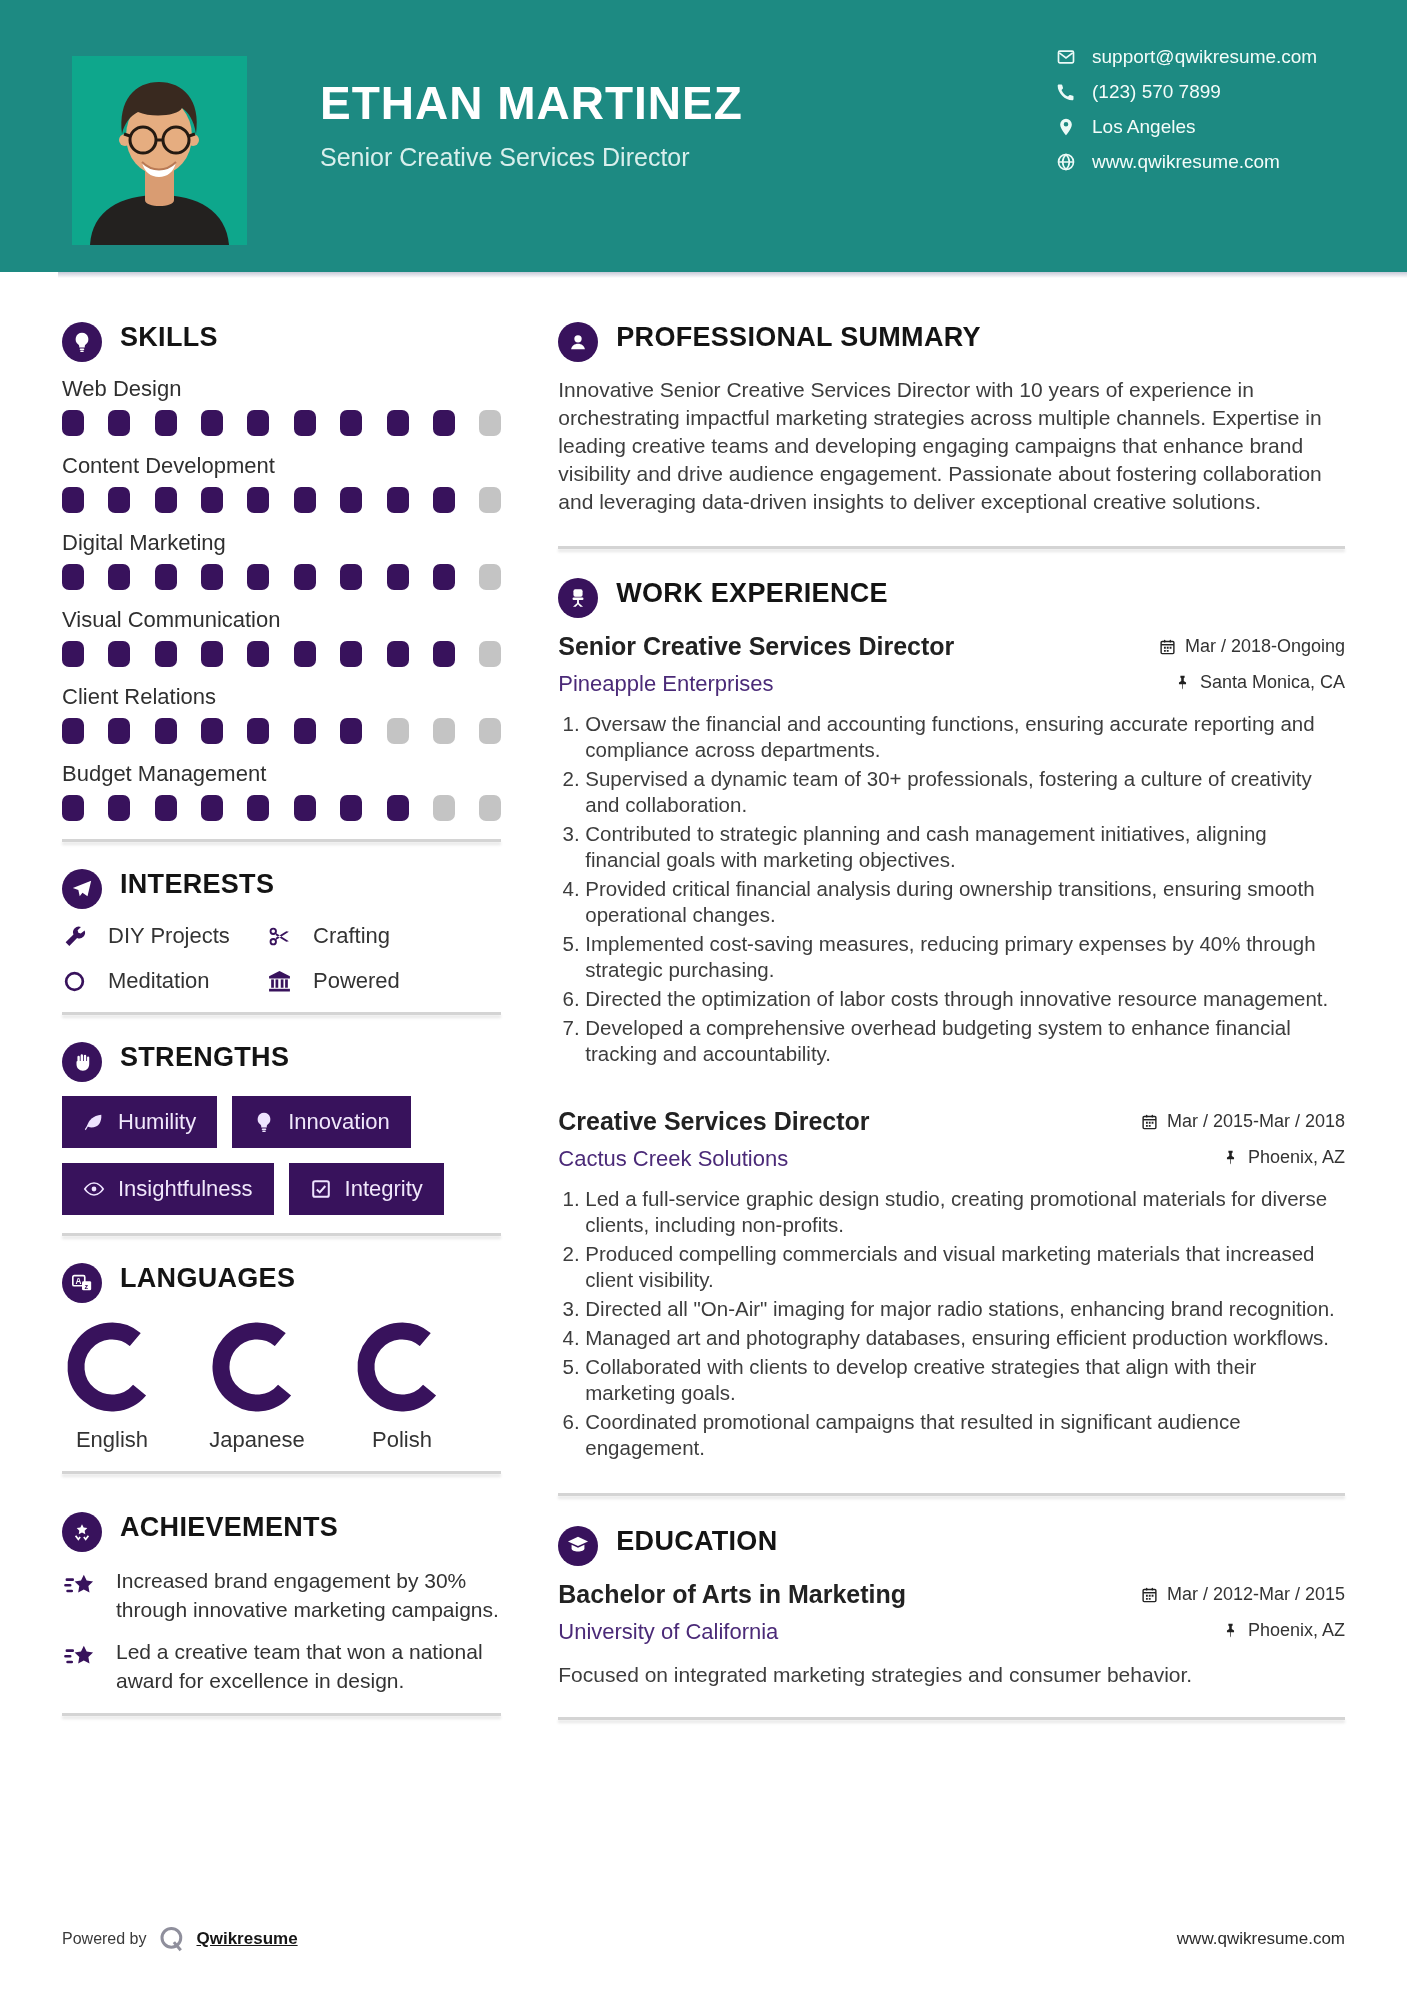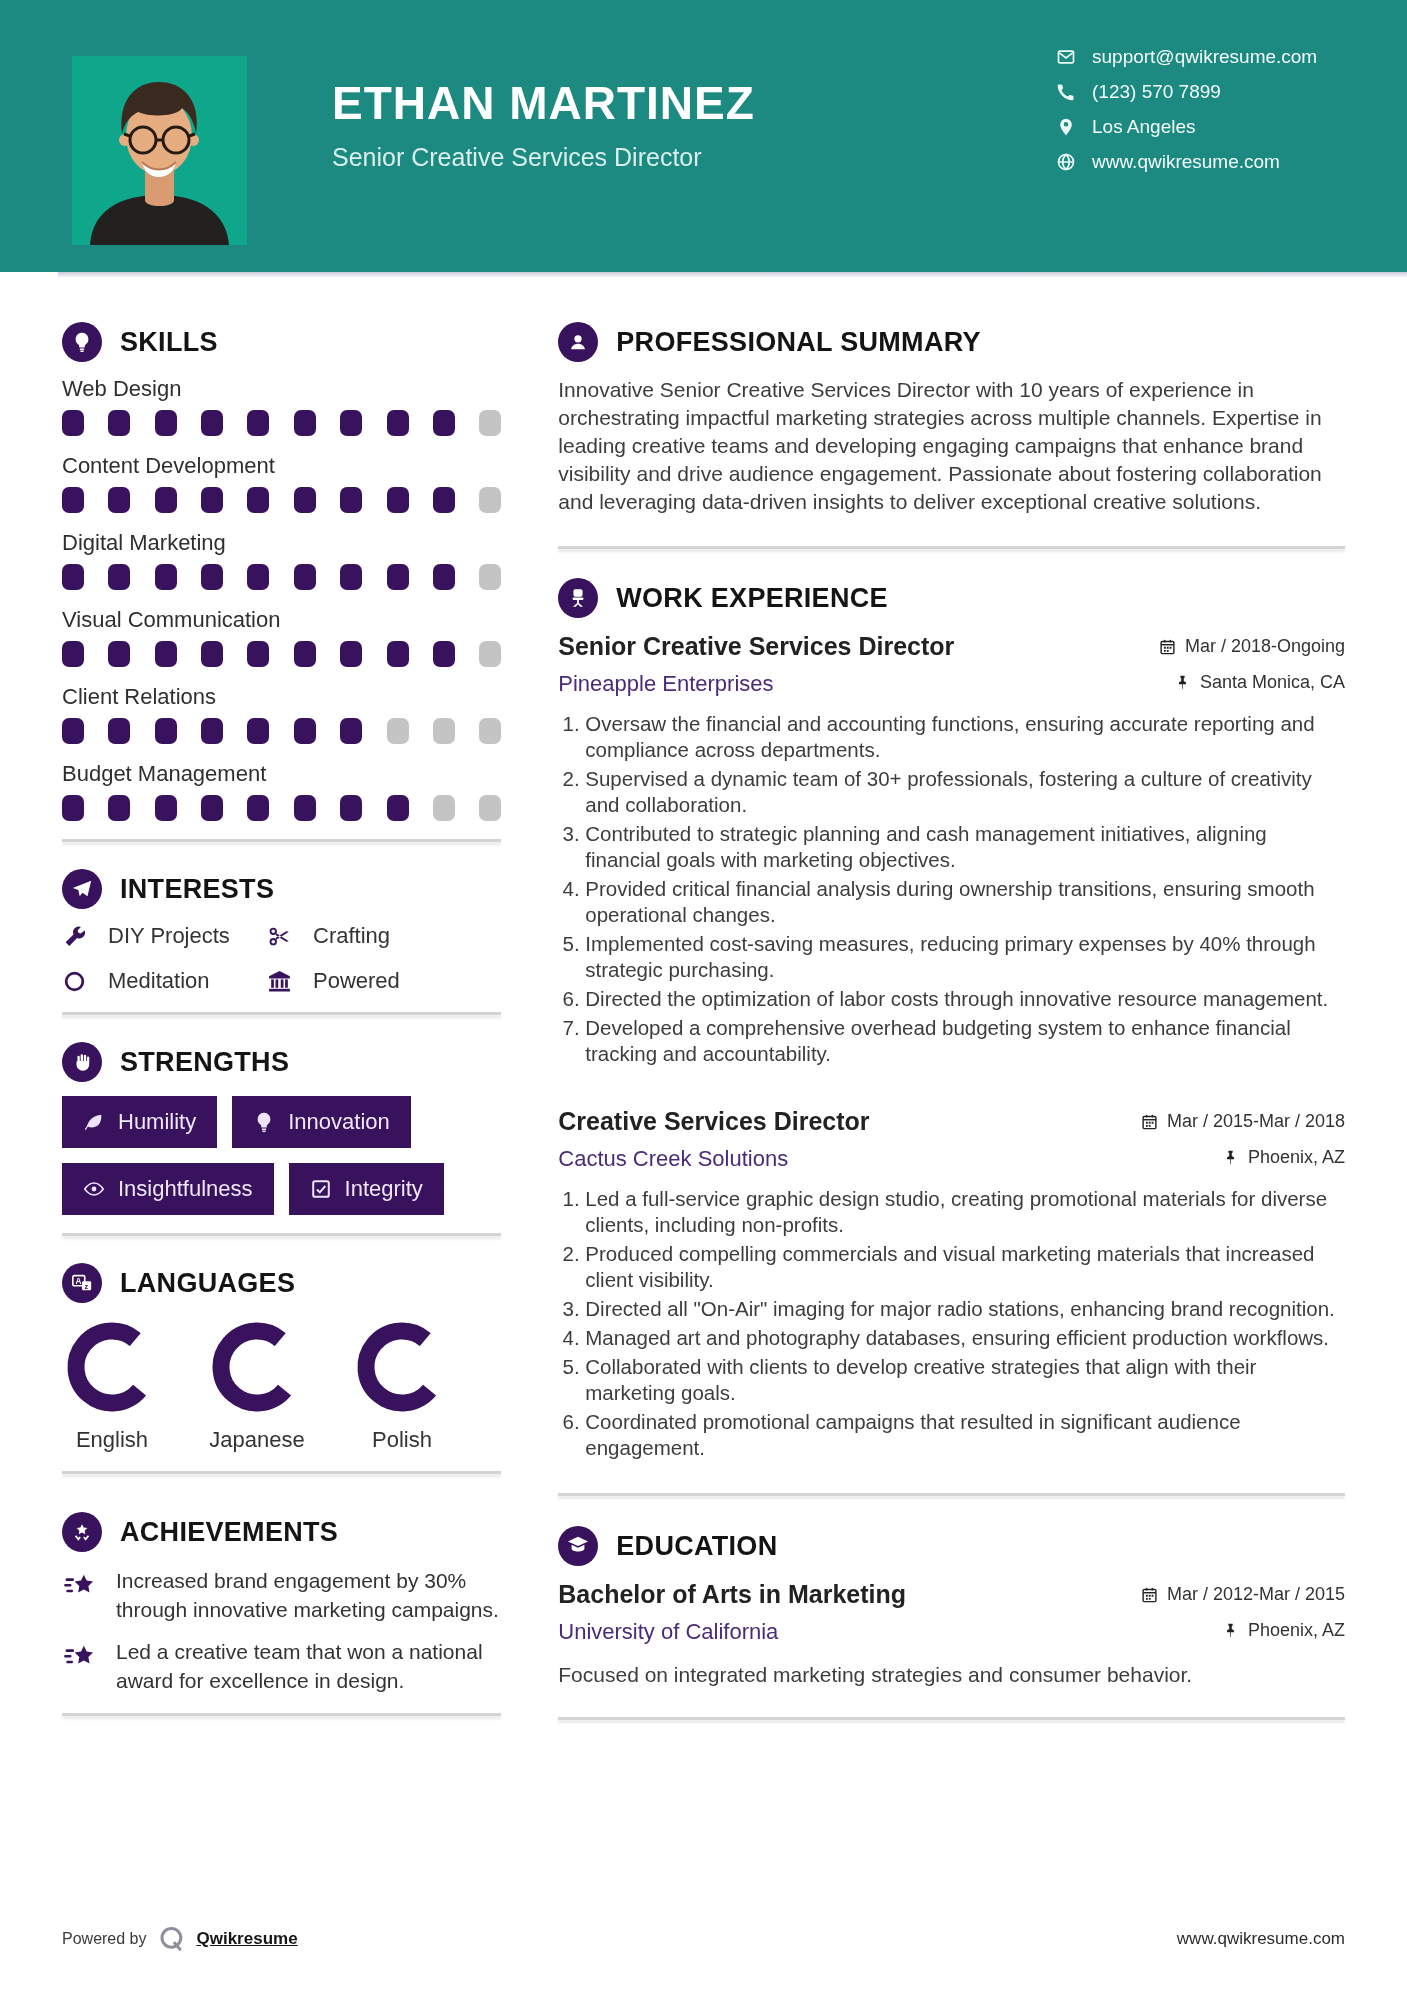--- a/index.html
+++ b/index.html
@@ -4,37 +4,37 @@
 <style>
   * { box-sizing: border-box; }
   body { margin: 0; background: #ffffff; }
   .page { position: relative; width: 1407px; height: 1990px; background: #fff;
           font-family: "Liberation Sans", "DejaVu Sans", sans-serif; overflow: hidden; }
 
   
   .header { position: relative; height: 272px; background: #1d8a82; }
   .photo { position: absolute; left: 72px; top: 56px; width: 175px; height: 189px; overflow: hidden; }
   .photo svg { display: block; width: 100%; height: 100%; }
-  .id-block { position: absolute; left: 332px; top: 76px; }
+  .id-block { position: absolute; left: 320px; top: 76px; }
   .person-name { margin: 0; font-size: 46px; font-weight: 800; color: #ffffff; letter-spacing: 1px; }
   .person-title { margin-top: 13px; font-size: 25px; font-weight: 400; color: #d9efec; }
   .contact { position: absolute; left: 1056px; top: 46px; }
   .contact-row { display: flex; align-items: center; gap: 16px; margin-bottom: 13px; }
   .contact-row .icn { width: 20px; height: 20px; color: #ecfaf7; flex: 0 0 20px; }
   .c-text { font-size: 19px; font-weight: 500; color: #f4fcfa; }
   .header-shadow { position: absolute; top: 272px; left: 58px; right: 0; height: 6px;
                    background: linear-gradient(180deg, rgba(93,99,140,.35), rgba(93,99,140,0)); }
 
   
   .icn { display: inline-block; }
   .icn svg { width: 100%; height: 100%; display: block; }
   .content { display: flex; padding: 0 62px; }
   .col-left { width: 440px; padding-top: 50px; }
   .col-right { width: 788px; margin-left: 57px; padding-top: 50px; }
-  .section-head { display: flex; align-items: center; gap: 18px; height: 40px; margin-bottom: 14px; }
+  .section-head { display: flex; gap: 18px; height: 40px; margin-bottom: 14px; }
   .icn-circle { width: 40px; height: 40px; border-radius: 50%; background: #38125c; color: #fff;
                 display: flex; align-items: center; justify-content: center; flex: 0 0 40px; }
   .icn-circle .icn { width: 22px; height: 22px; }
   .section-head h2 { margin: 0; font-size: 27px; font-weight: 800; color: #141414; letter-spacing: .3px; }
   .divider { border: none; border-top: 3px solid #d4d4d4; margin: 18px 0 27px;
              box-shadow: 0 3px 3px rgba(0,0,0,.10); }
 
   
   .skill { margin-bottom: 17px; }
   .skill-label { font-size: 22px; color: #2f2f2f; margin-bottom: 8px; }

